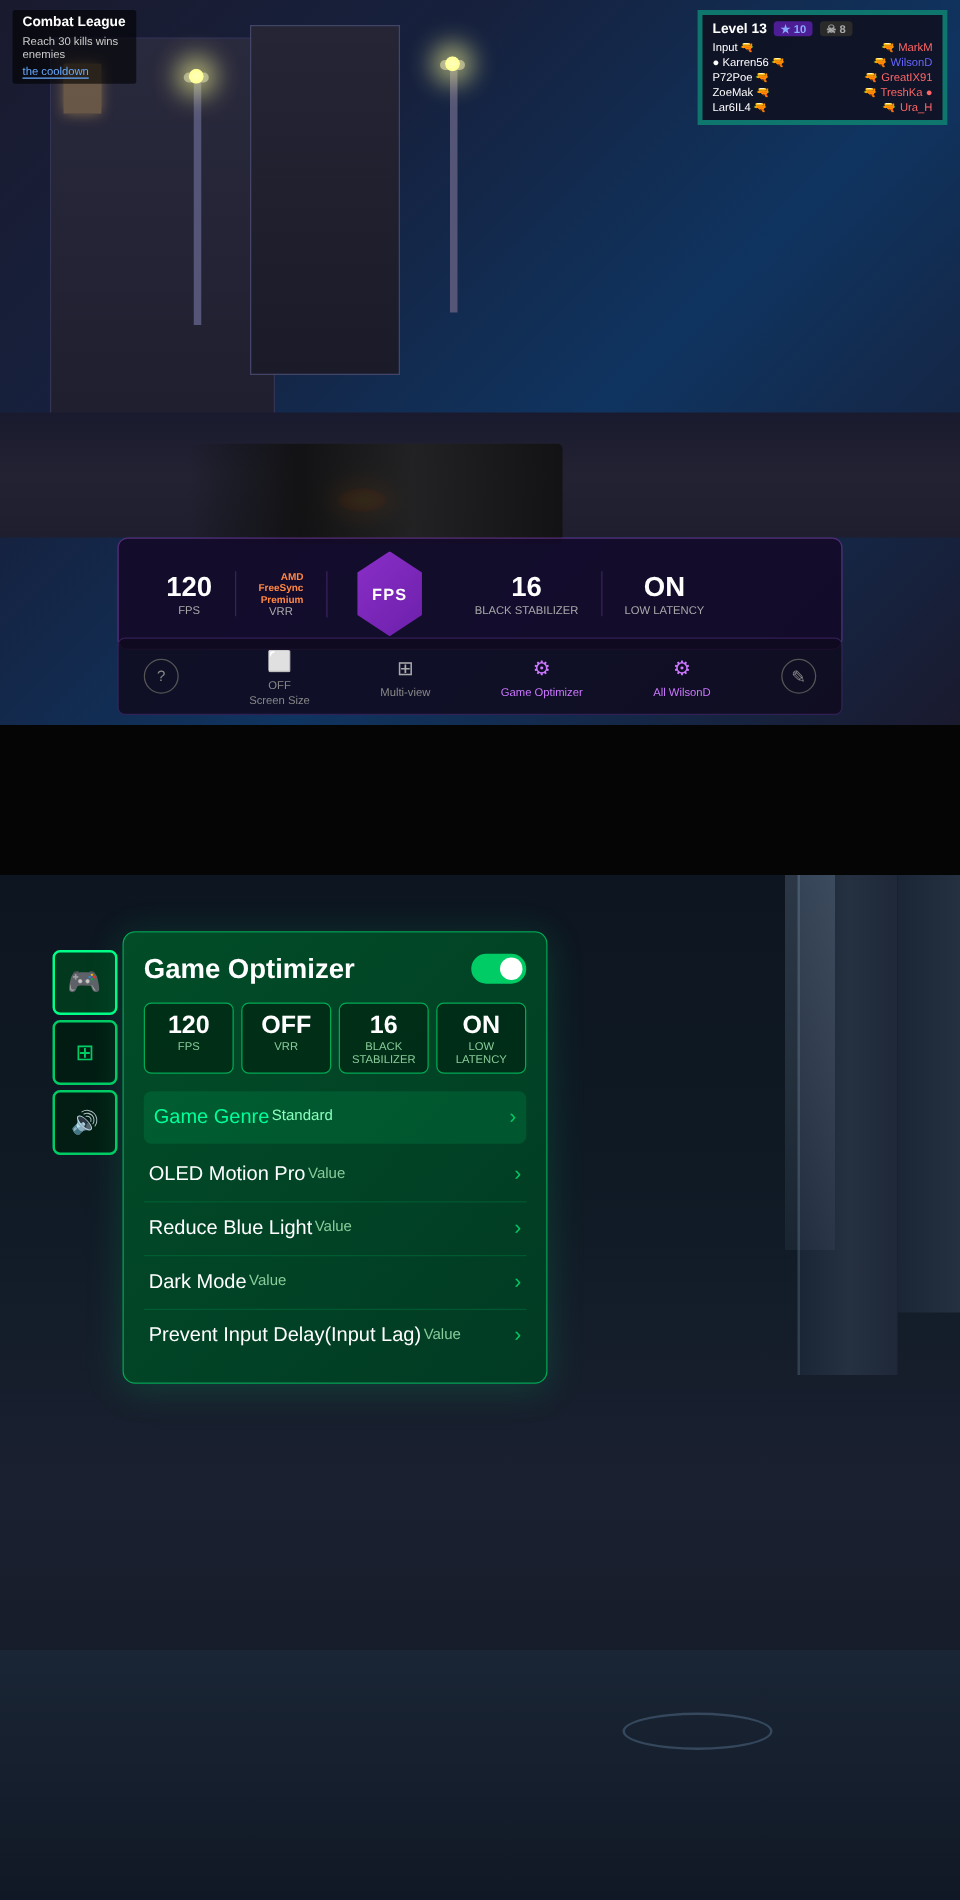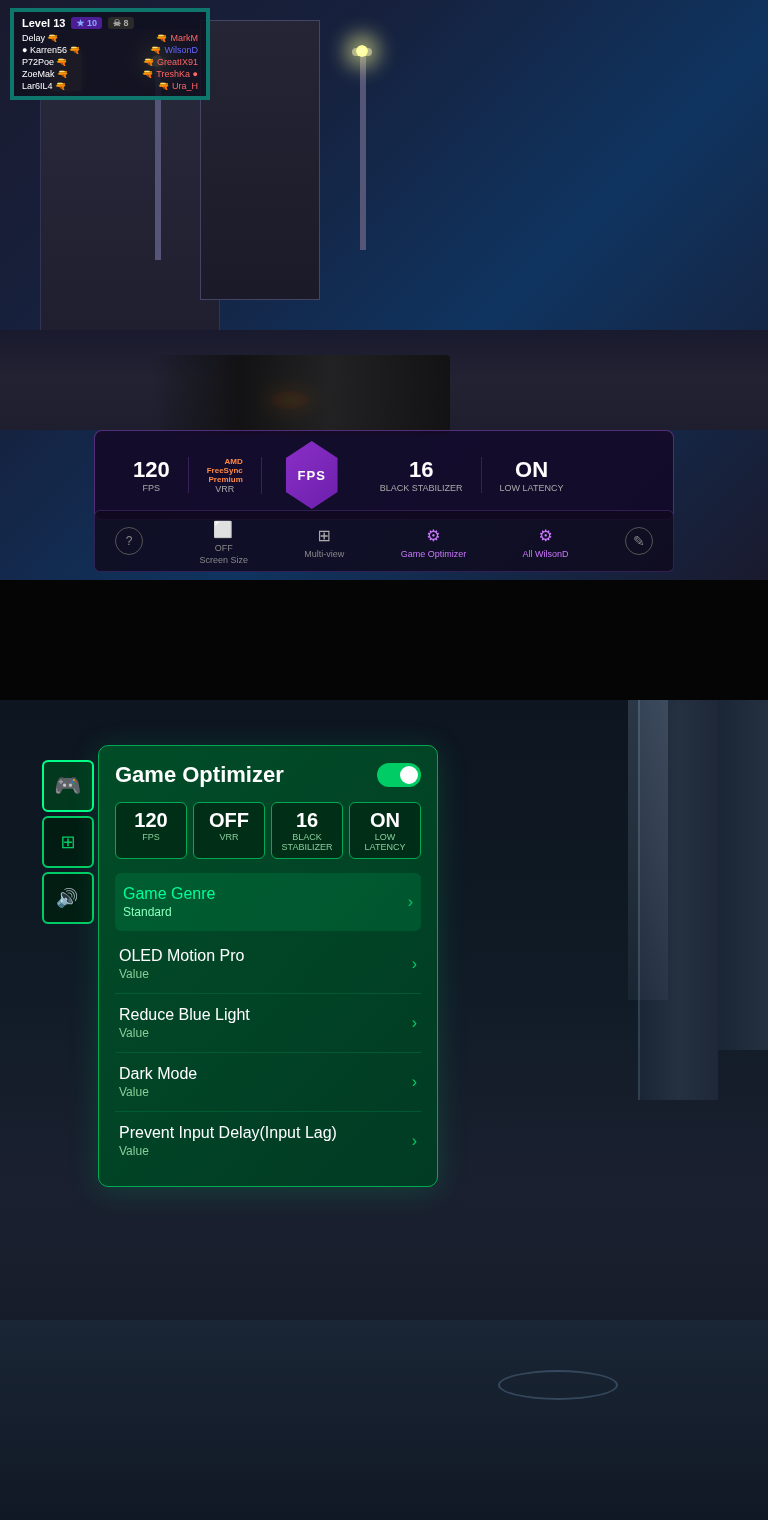--- a/index.html
+++ b/index.html
@@ -494,21 +494,21 @@
     .menu-item:last-child { border-bottom: none; }
 
     .menu-item.highlighted {
       background: rgba(0,150,80,0.25);
       border-radius: 6px;
       border-bottom: none;
       margin-bottom: 4px;
       padding: 12px 8px;
     }
 
-    .menu-item-left { display: flex; flex-direction: column; gap: 2px; }
+    .menu-item-left { display: flex; flex-direction: row; gap: 2px; }
     .menu-item-title { font-size: 16px; color: #fff; font-weight: 500; }
     .menu-item-value { font-size: 12px; color: #88cc99; }
 
     .chevron {
       font-size: 16px;
       color: #00cc66;
     }
 
   </style>
 </head>
@@ -520,29 +520,37 @@
     <div class="building-left"></div>
     <div class="building-mid"></div>
     <div class="street-light-left"></div>
     <div class="street-light-right"></div>
     <div class="ground"></div>
     <div class="muzzle-flash"></div>
     <div class="weapon-silhouette"></div>
   </div>
 
   <div class="hud-top">
+    <div class="hud-left-info">
+      <div style="font-size:11px;color:#fff;font-weight:bold;margin-bottom:4px;">Combat League</div>
+      <div style="font-size:9px;color:#ccc;">Reach 30 kills wins</div>
+      <div style="font-size:9px;color:#ccc;">enemies</div>
+      <div style="margin-top:4px;">
+        <span style="font-size:9px;color:#66aaff;border-bottom:1px solid #66aaff;">the cooldown</span>
+      </div>
+    </div>
     <div class="hud-right-panel">
       <div class="hud-level">
         <span>Level 13</span>
         <span class="star-badge">★ 10</span>
         <span class="skull-badge">☠ 8</span>
       </div>
       <div class="player-list">
         <div class="player-row">
-          <span class="player-left">Delay 🔫</span>
+          <span class="player-left">Input 🔫</span>
           <span class="player-right">🔫 MarkM</span>
         </div>
         <div class="player-row">
           <span class="player-left">● Karren56 🔫</span>
           <span class="player-right blue">🔫 WilsonD</span>
         </div>
         <div class="player-row">
           <span class="player-left">P72Poe 🔫</span>
           <span class="player-right">🔫 GreatIX91</span>
         </div>

